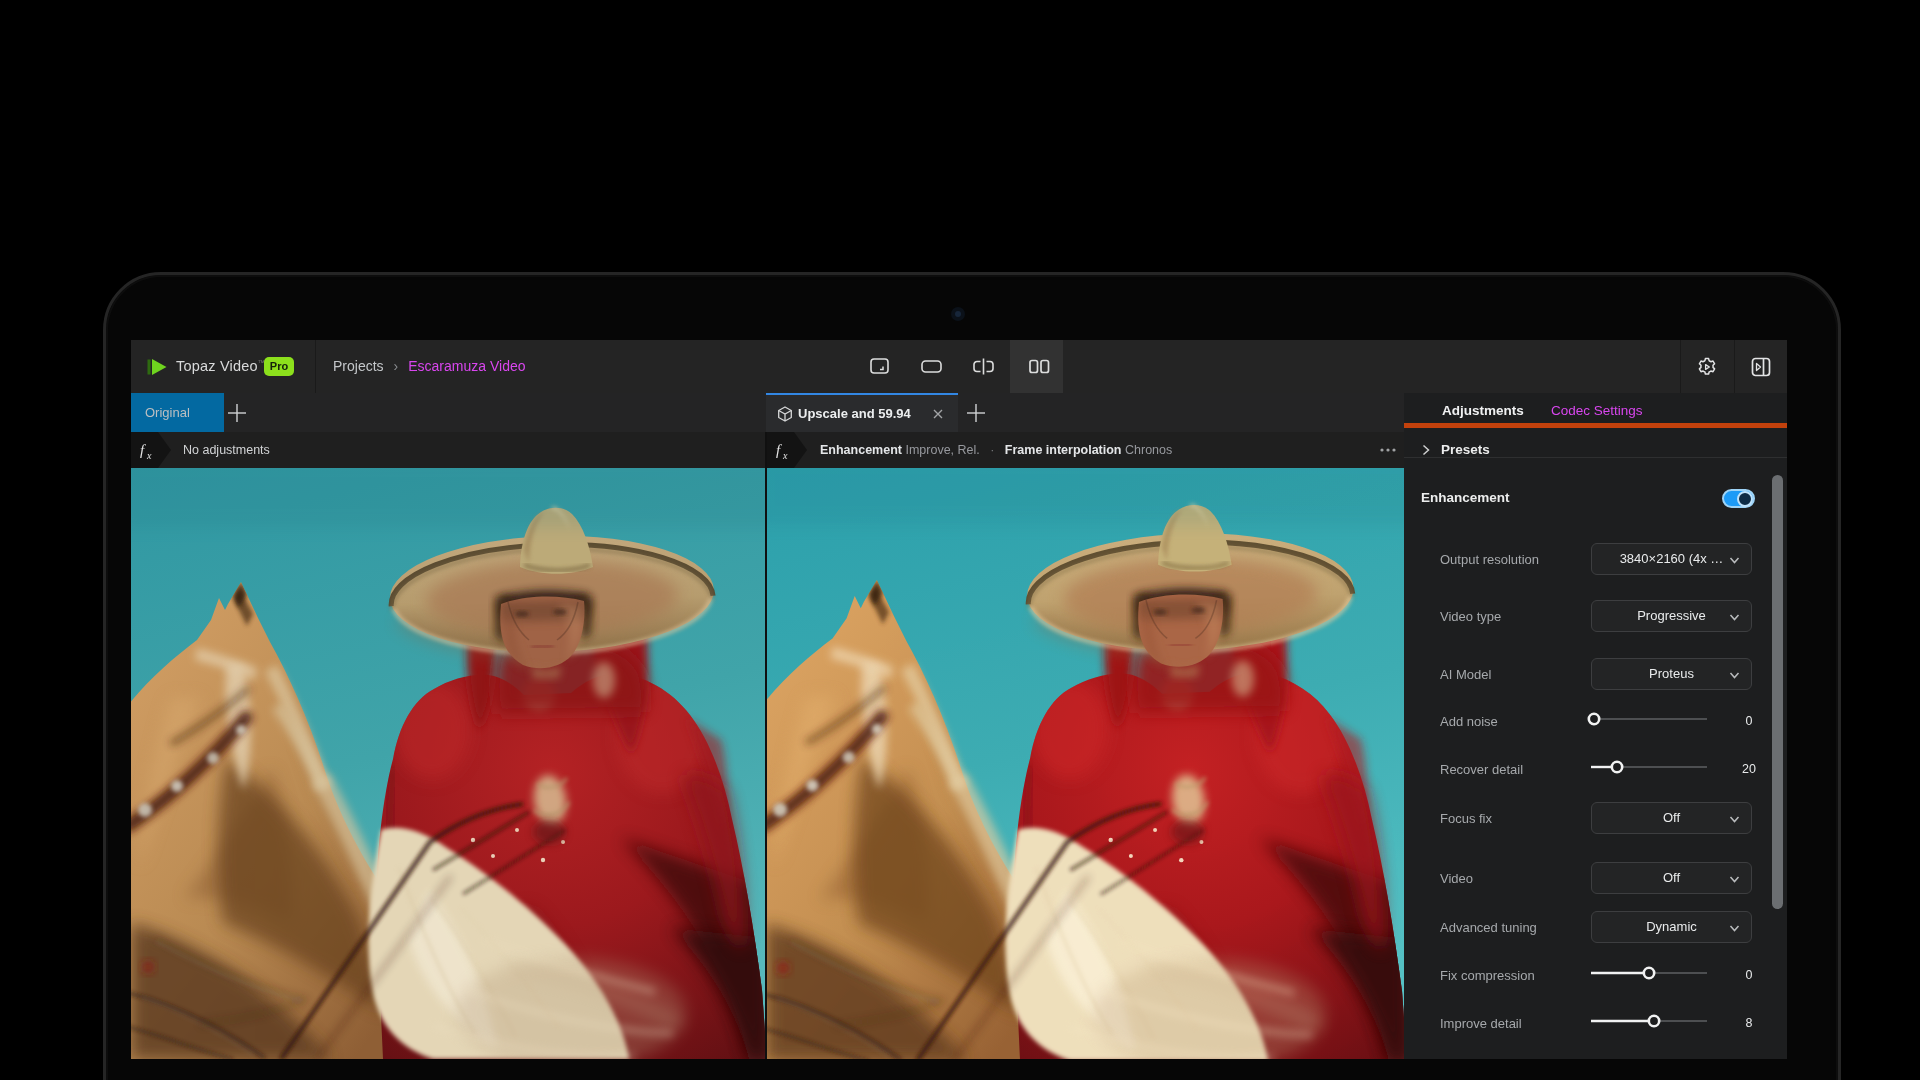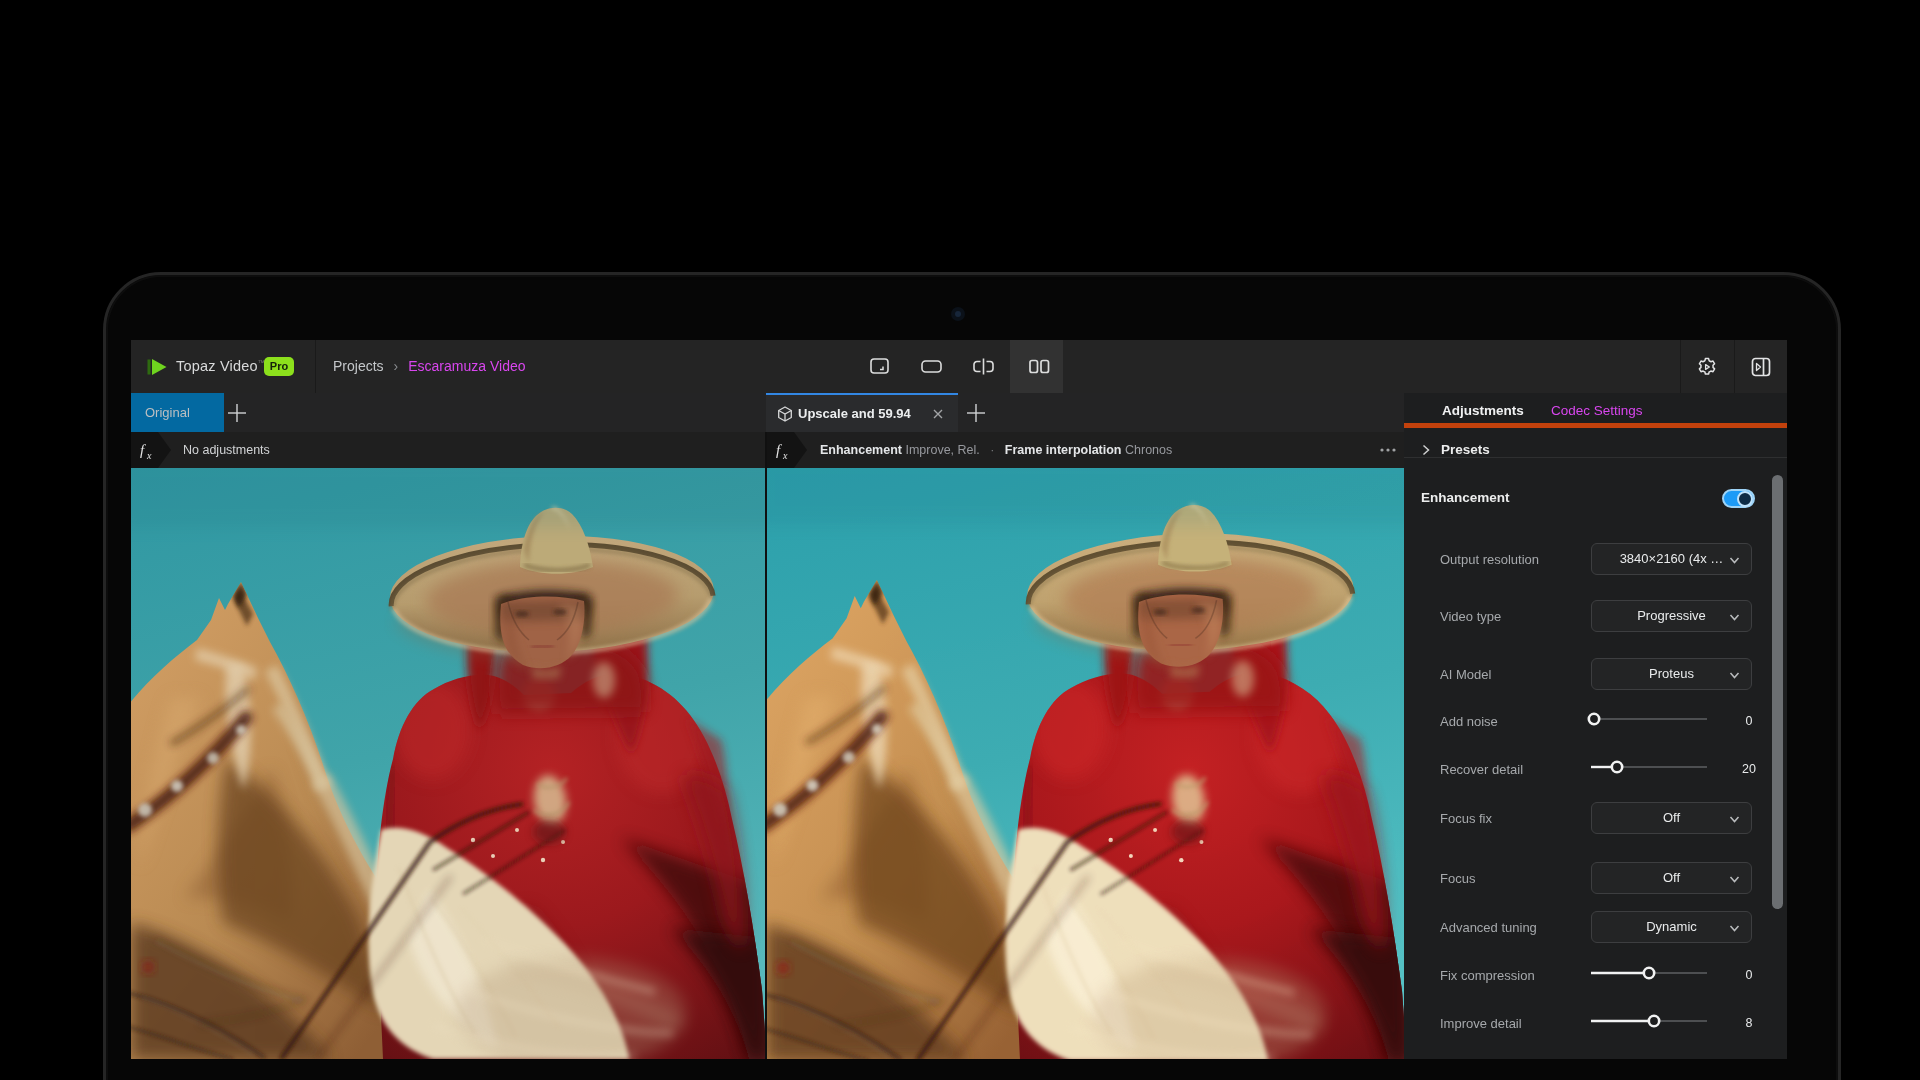--- a/index.html
+++ b/index.html
@@ -383,21 +383,21 @@
       <line x1="4" y1="8" x2="120" y2="8" stroke="#4d4f51" stroke-width="2"></line>
       <line x1="4" y1="8" x2="30" y2="8" stroke="#f1f2f2" stroke-width="2.4"></line>
       <circle cx="30" cy="8" r="5.2" fill="#1d1e1f" stroke="#f1f2f2" stroke-width="2.6"></circle>
     </svg>
     <div class="pvalue" style="top:369px">20</div>
 
     <div class="plabel" style="top:418px">Focus fix</div>
     <div class="dd" style="top:409px">Off<svg width="11" height="11" viewBox="0 0 11 11">
           <path d="M1.5 3 L5.5 7.5 L9.5 3" fill="none" stroke="#babcbe" stroke-width="1.5"></path>
         </svg></div>
-    <div class="plabel" style="top:478px">Focus</div>
+    <div class="plabel" style="top:478px">Video</div>
     <div class="dd" style="top:469px">Off<svg width="11" height="11" viewBox="0 0 11 11">
           <path d="M1.5 3 L5.5 7.5 L9.5 3" fill="none" stroke="#babcbe" stroke-width="1.5"></path>
         </svg></div>
     <div class="plabel" style="top:527px">Advanced tuning</div>
     <div class="dd" style="top:518px">Dynamic<svg width="11" height="11" viewBox="0 0 11 11">
           <path d="M1.5 3 L5.5 7.5 L9.5 3" fill="none" stroke="#babcbe" stroke-width="1.5"></path>
         </svg></div>
 
     <div class="plabel" style="top:575px">Fix compression</div>
     <svg class="abs" style="left:183px;top:572px" width="124" height="16" viewBox="0 0 124 16">

